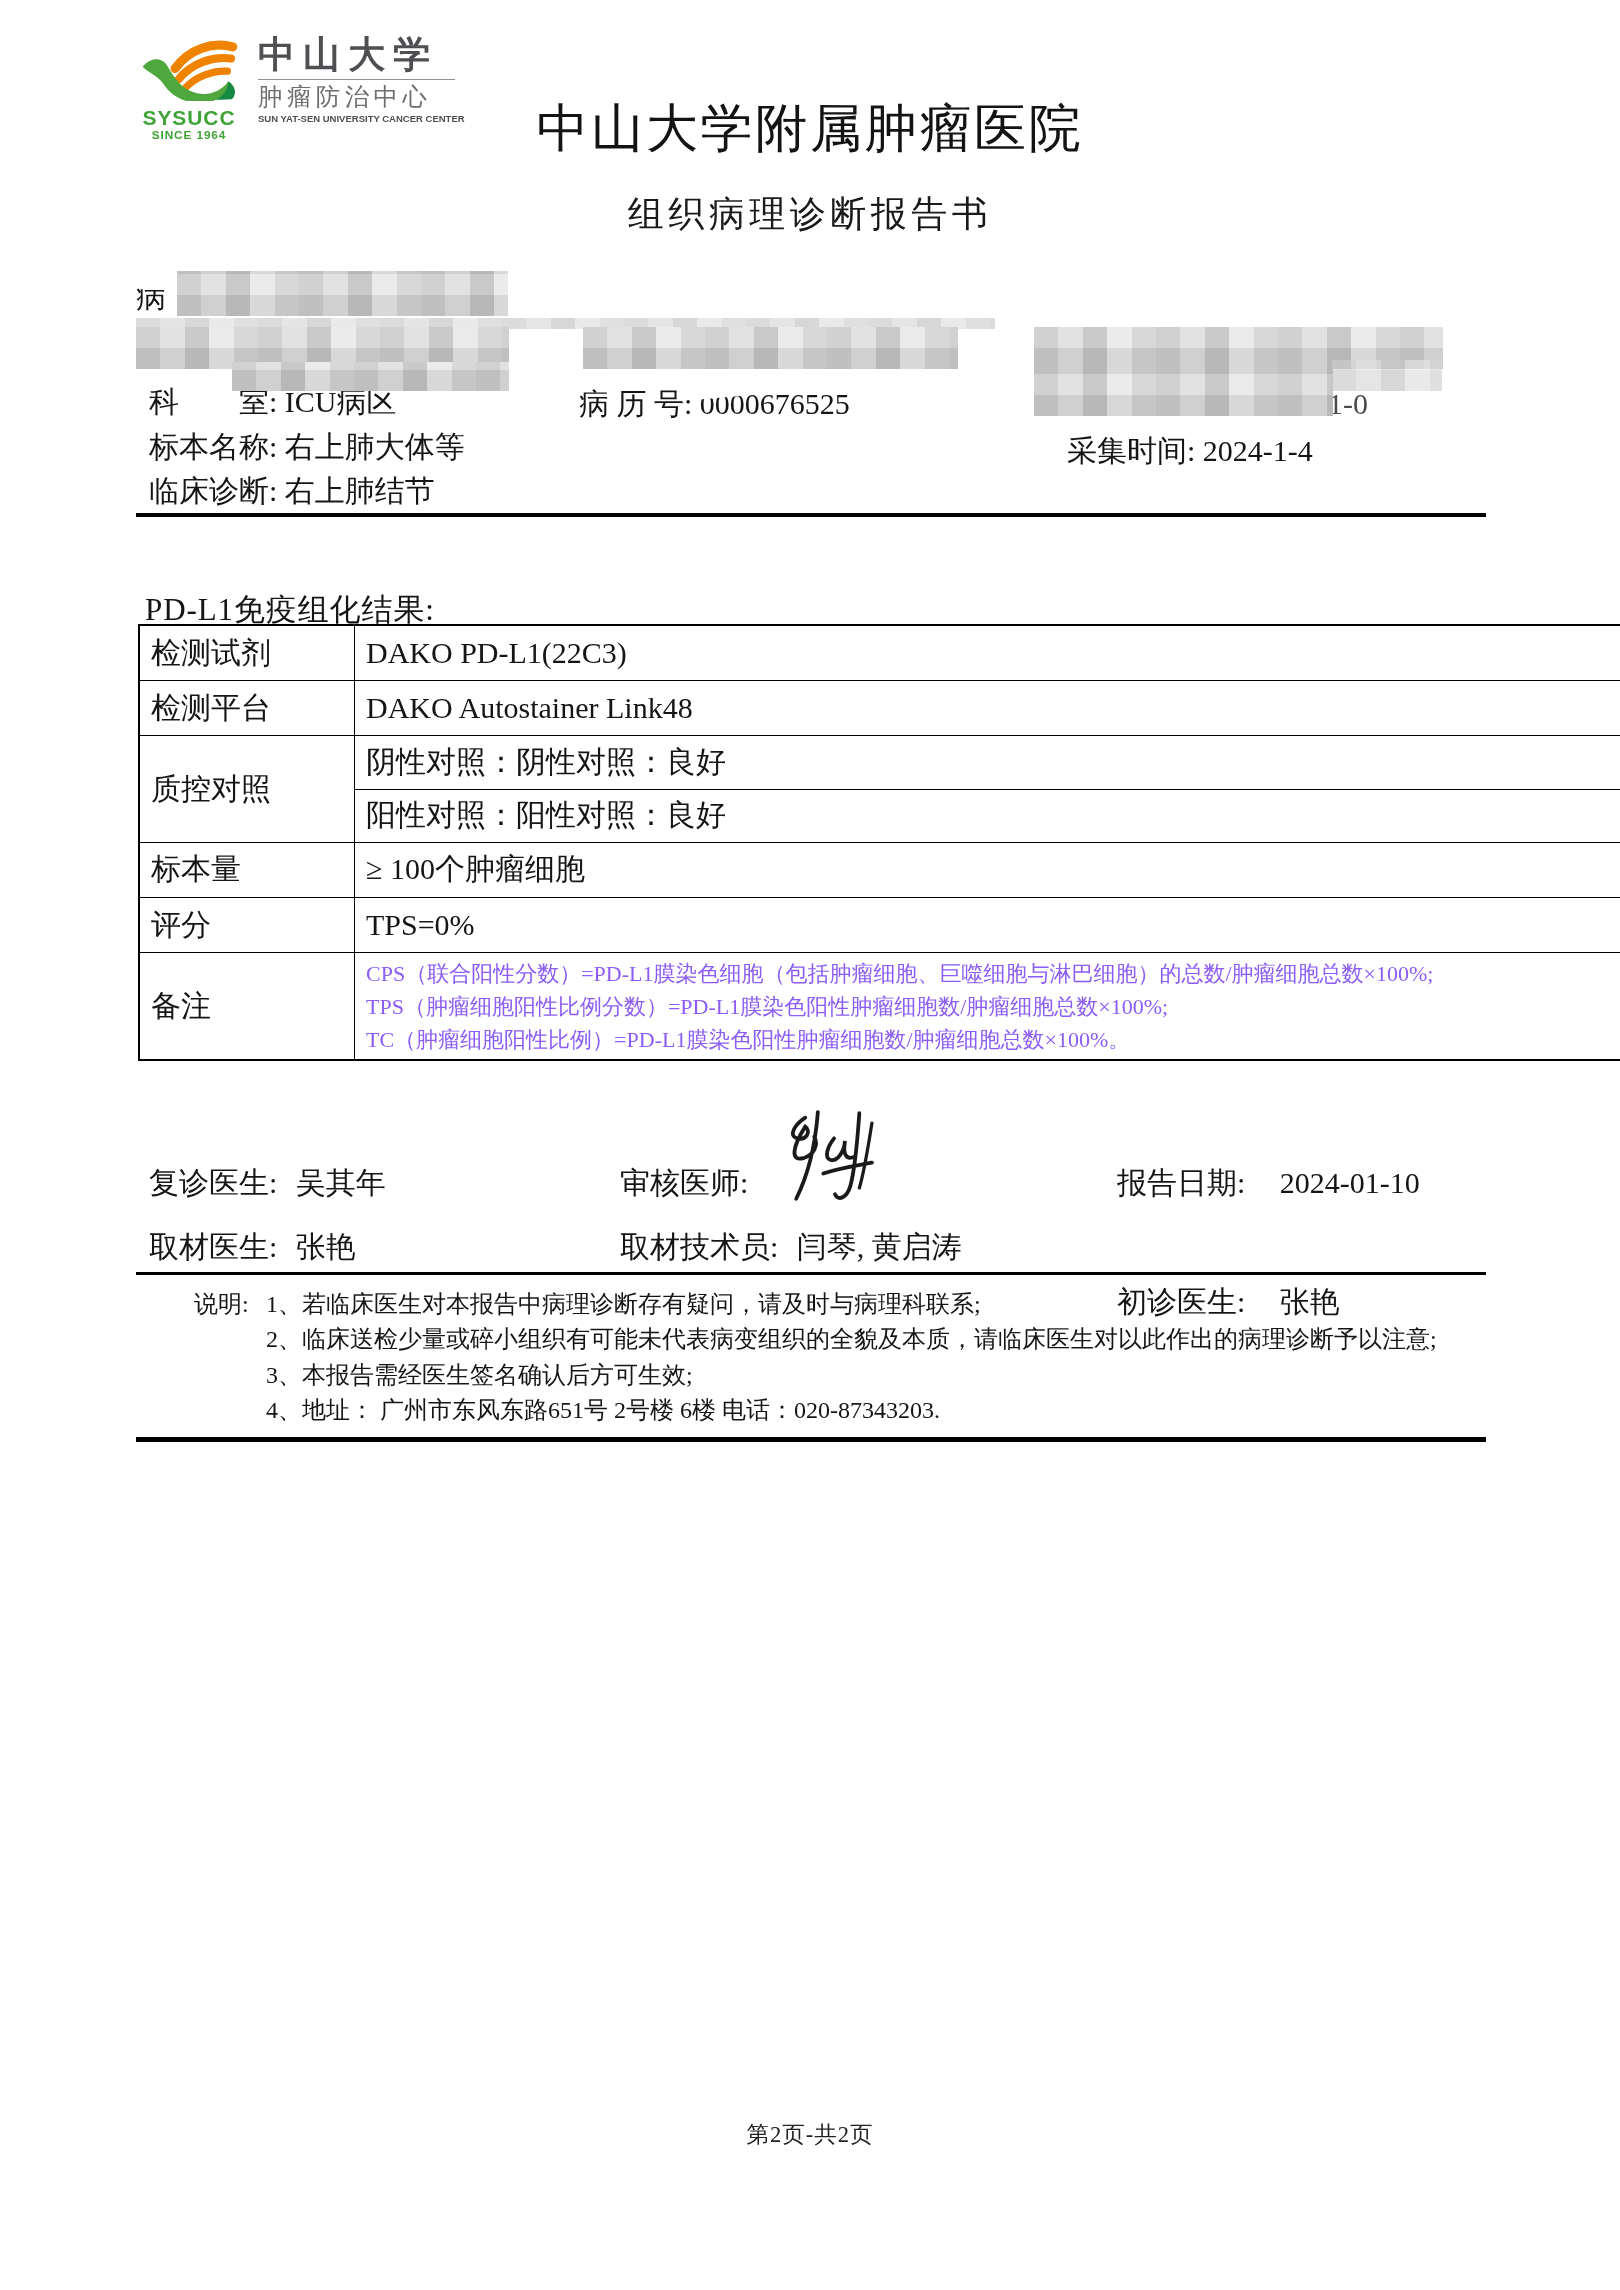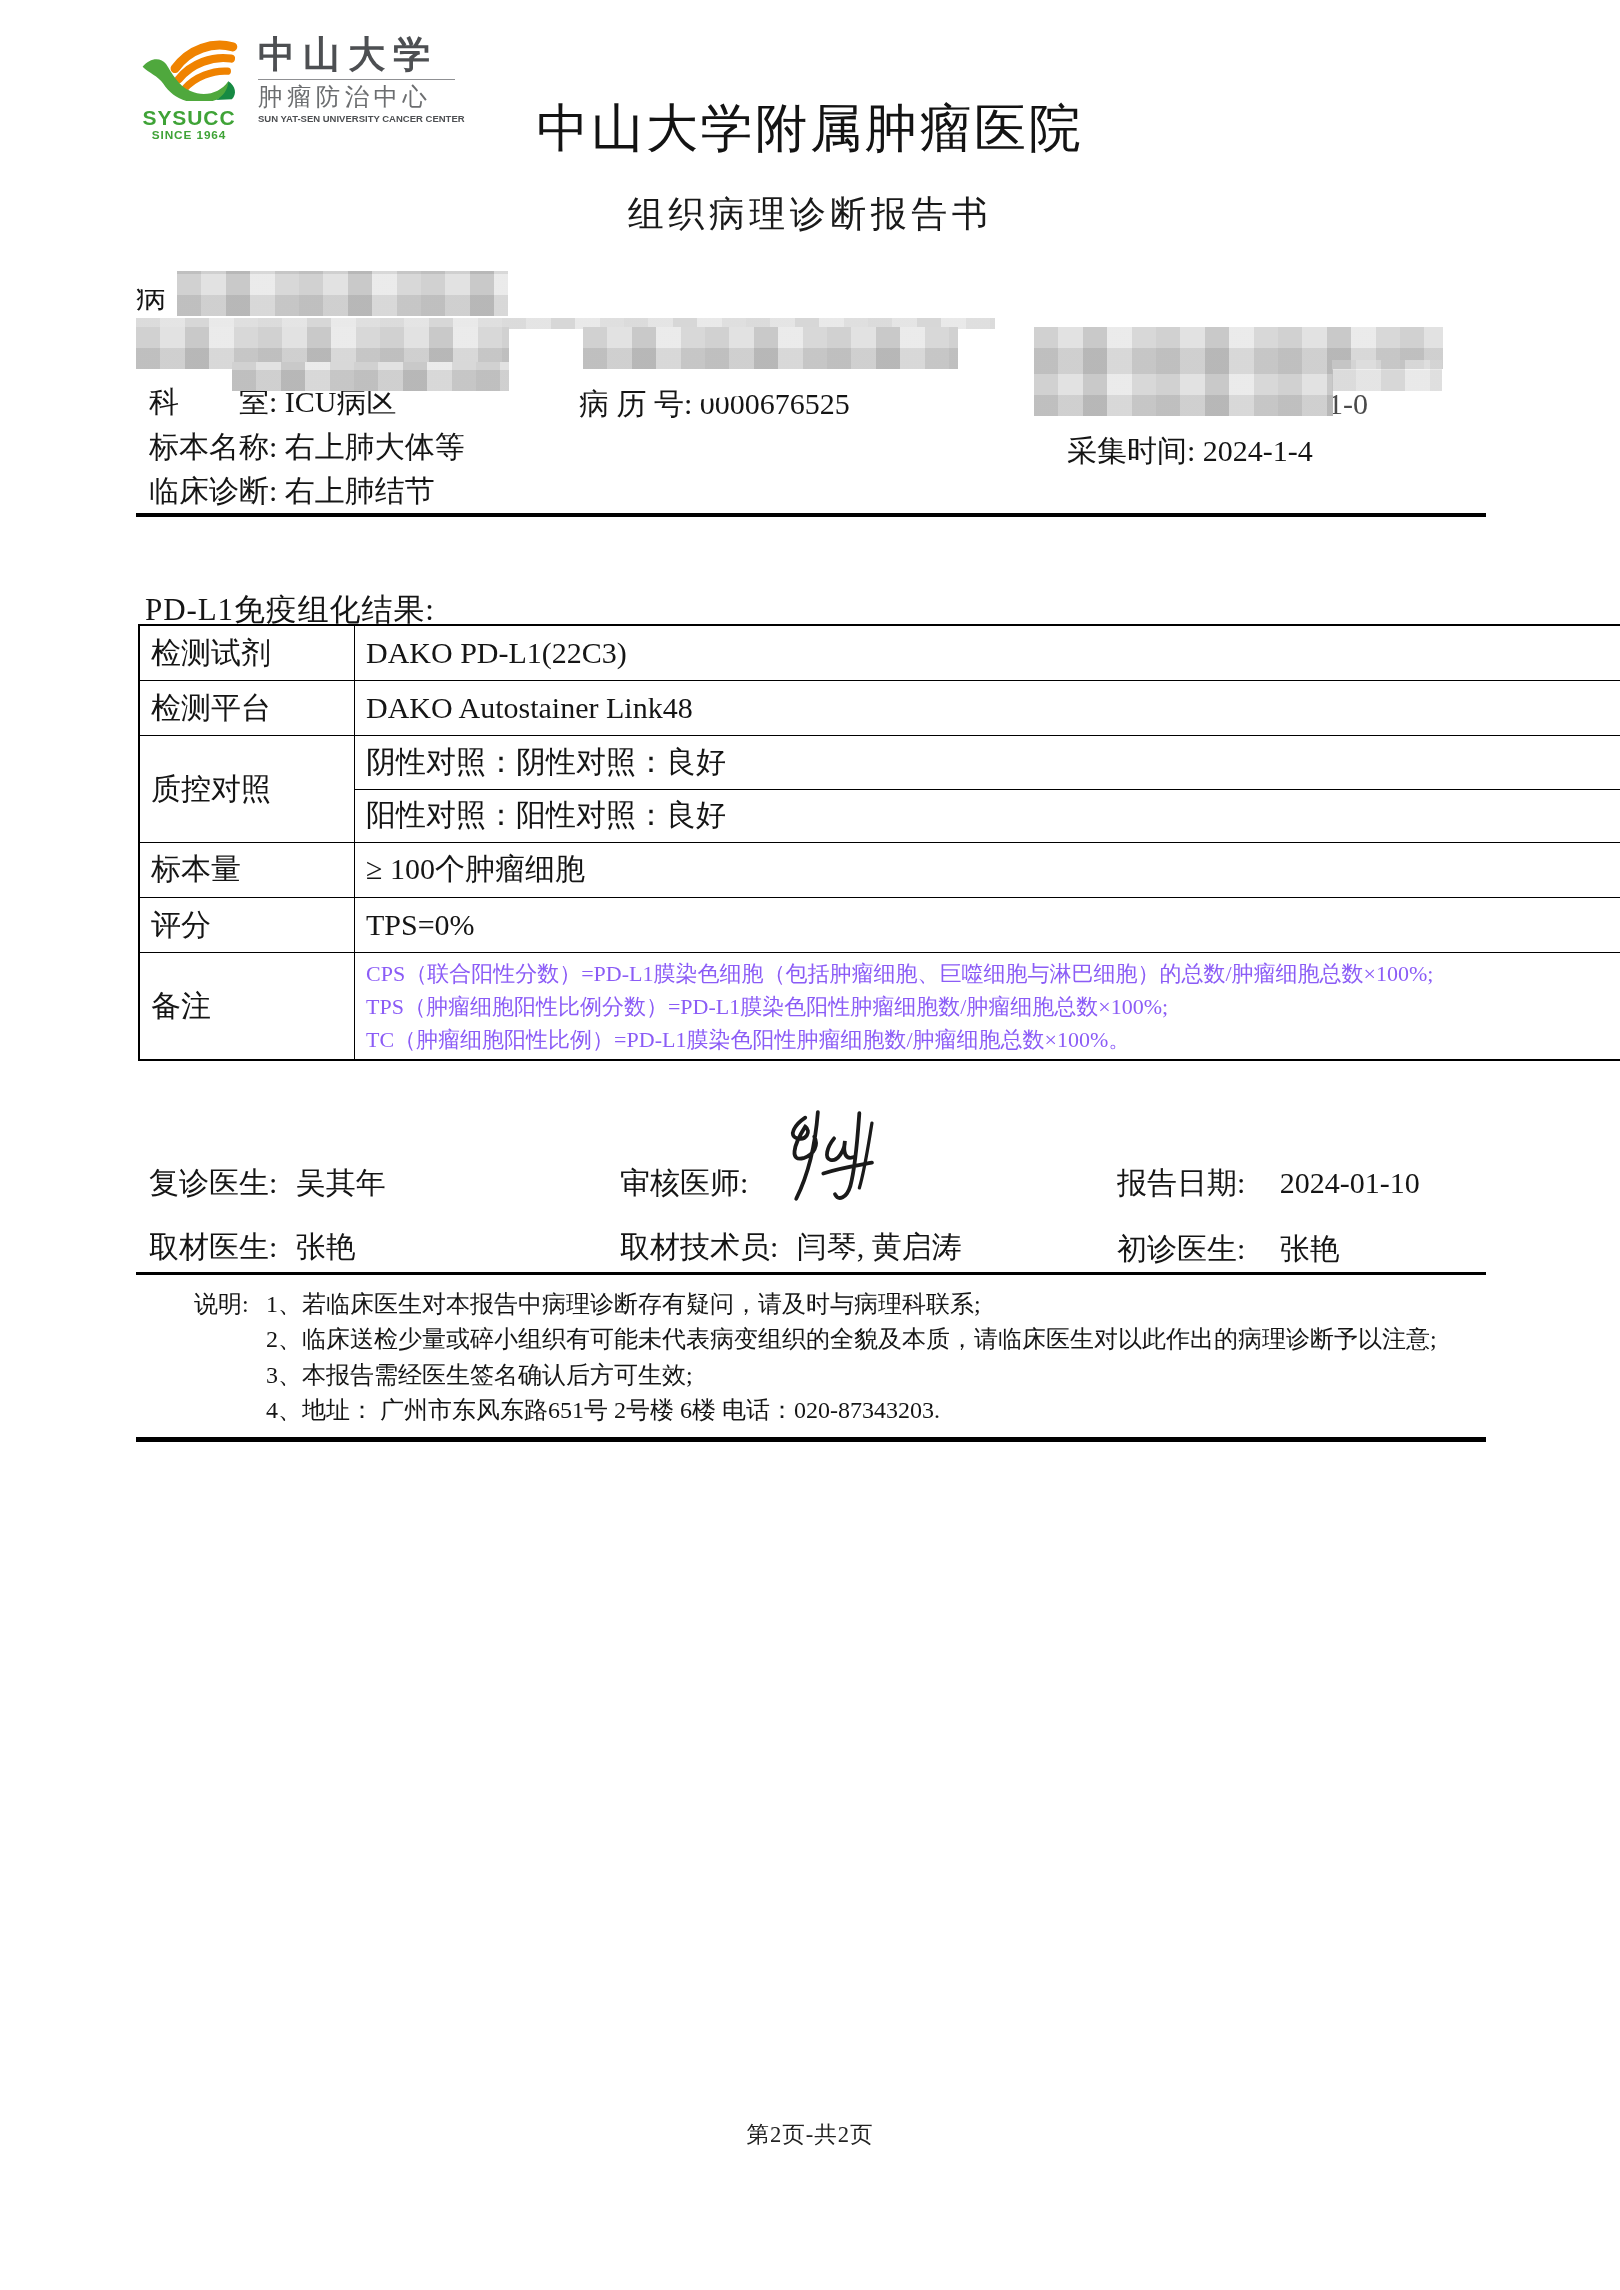--- a/index.html
+++ b/index.html
@@ -184,21 +184,21 @@
   </div>
 
   <div class="sig-row" style="left:149px;top:1227px;">
     <span class="sig-label">取材医生:</span>
     <span class="sig-val">张艳</span>
   </div>
   <div class="sig-row" style="left:620px;top:1227px;">
     <span class="sig-label">取材技术员:</span>
     <span class="sig-val">闫琴, 黄启涛</span>
   </div>
-  <div class="sig-row" style="left:1117px;top:1229px;">
+  <div class="sig-row" style="left:1117px;top:1282px;">
     <span class="sig-label">初诊医生:</span>
     <span class="sig-val-wide">张艳</span>
   </div>
 
   <div class="rule" style="left:136px;top:1272px;width:1350px;height:2.7px;"></div>
 
   <div class="notes">
     <div class="notes-label">说明:</div>
     <div class="notes-items">
       <div class="note-item">1、若临床医生对本报告中病理诊断存有疑问，请及时与病理科联系;</div>

